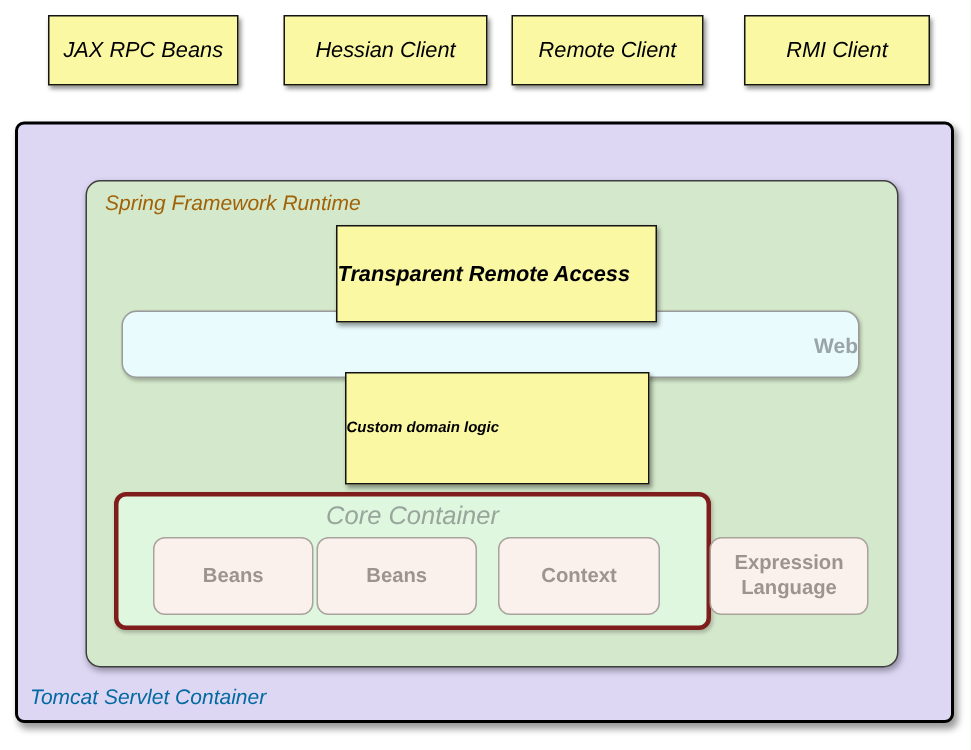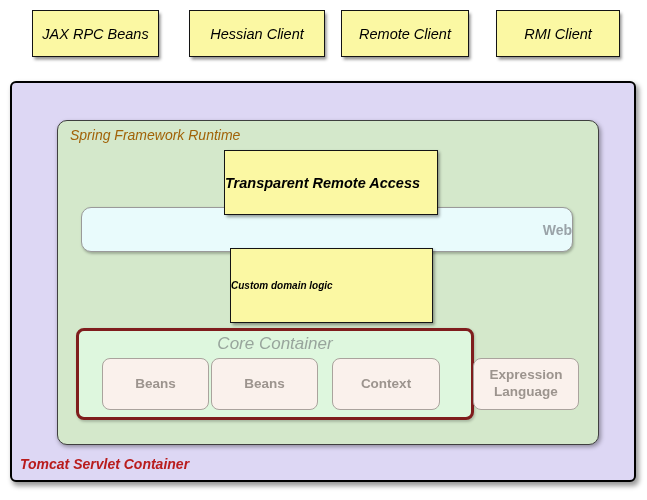--- a/index.html
+++ b/index.html
@@ -46,24 +46,24 @@
     background: var(--lavender-fill, #ddd7f4);
     border: 2px solid #000000;
     border-radius: 6px;
     box-shadow: 2.5px 3.5px 5px rgba(0,0,0,0.4);
     box-sizing: border-box;
   }
   .tomcat-label {
     position: absolute;
     left: 8px;
     bottom: 8px;
-    font-weight: bold;
+    font-weight: normal;
     font-style: italic;
     font-size: 14px;
-    color: #b91c1c;
+    color: #0369a1;
   }
 
   
   .spring-box {
     position: absolute;
     left: 45px;
     top: 37px;
     width: 542px;
     height: 325px;
     background: var(--spring-fill, #d4e8cb);

